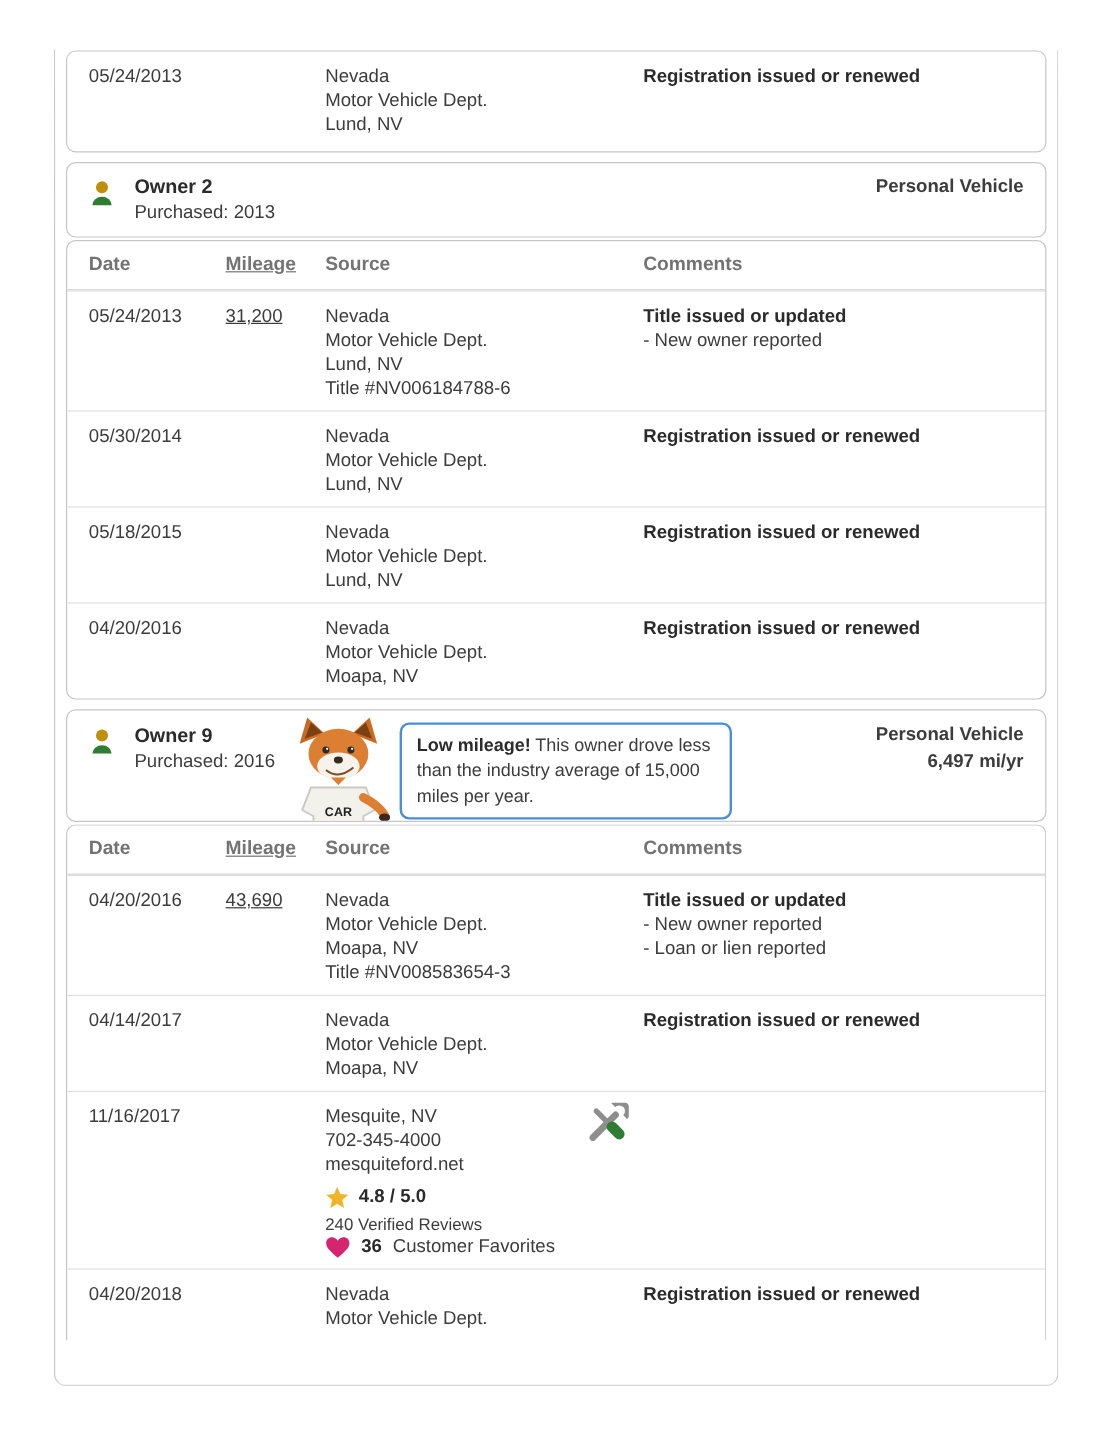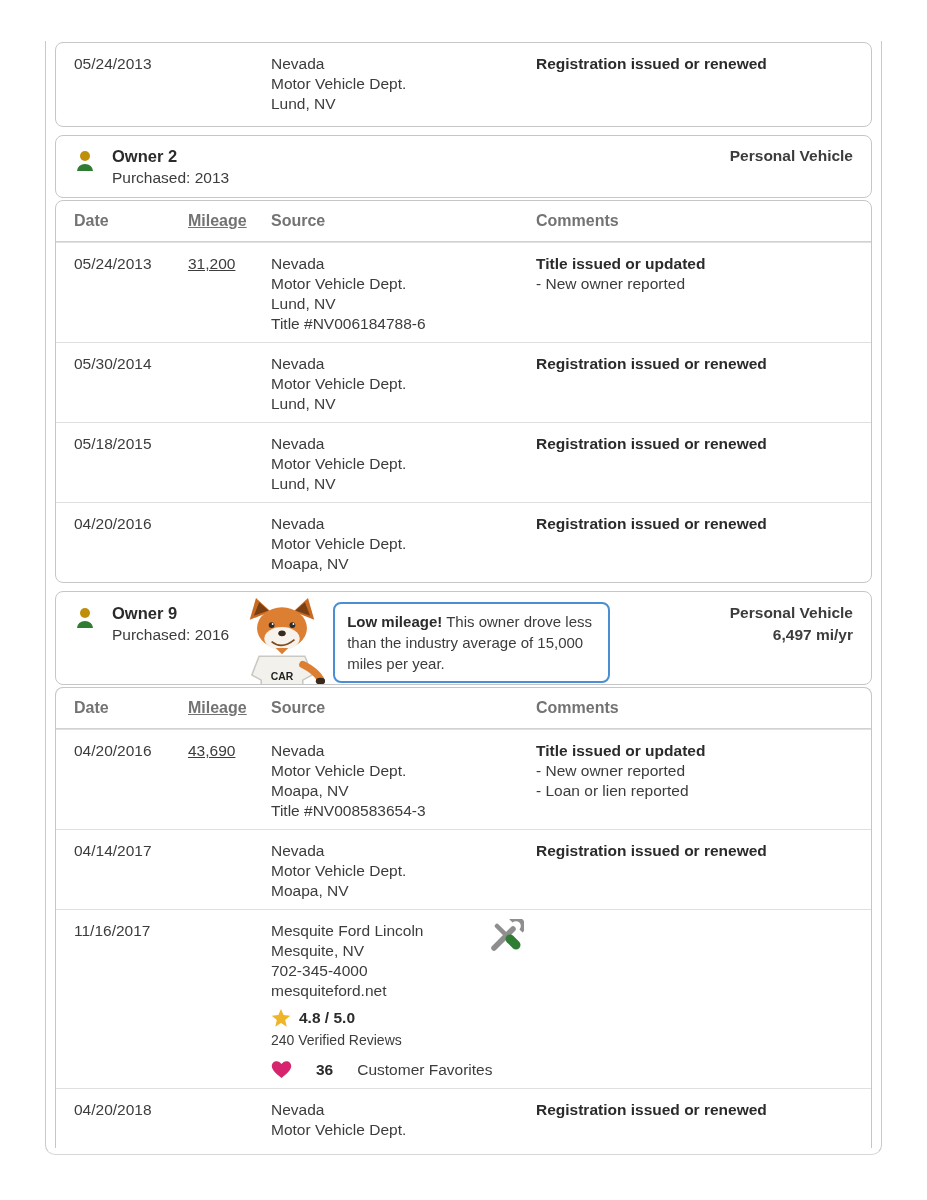--- a/index.html
+++ b/index.html
@@ -55,21 +55,21 @@
   .callout {
     flex: none; width: 277px; margin-left: 8px;
     border: 2px solid #4a8fd4; border-radius: 8px;
     padding: 7px 12px; font-size: 15px; line-height: 21px;
   }
   .callout b { color: #2b2b2b; }
 
   
   .rating-line { display: flex; align-items: center; gap: 8px; margin-top: 7px; font-weight: bold; color: #2b2b2b; }
   .reviews-line { font-size: 14px; line-height: 18px; margin-top: 3px; }
-  .fav-line { display: flex; align-items: flex-start; gap: 24px; margin-top: 11px; }
+  .fav-line { display: flex; align-items: flex-end; gap: 9px; margin-top: 0; }
   .fav-line b { color: #2b2b2b; }
 
   .service-icon { position: absolute; left: -48px; top: -2px; }
 </style>
 </head>
 <body>
 
 <div class="report">
 
   <section class="card mb8">
@@ -242,21 +242,20 @@
       </div>
       <div class="c-comments">
         <div class="comment-title">Registration issued or renewed</div>
       </div>
     </div>
 
     <div class="trow">
       <div class="c-date">11/16/2017</div>
       <div class="c-mileage"></div>
       <div class="c-source">
-        <div>Mesquite Ford Lincoln</div>
         <div>Mesquite, NV</div>
         <div>702-345-4000</div>
         <div>mesquiteford.net</div>
         <div class="rating-line">
           <svg width="20" height="20" viewBox="0 0 22 21">
             <polygon points="11,0.5 13.9,7.3 21.2,7.9 15.6,12.8 17.3,20 11,16.1 4.7,20 6.4,12.8 0.8,7.9 8.1,7.3" fill="#f0b429"></polygon>
           </svg>
           <span>4.8 / 5.0</span>
         </div>
         <div class="reviews-line">240 Verified Reviews</div>

